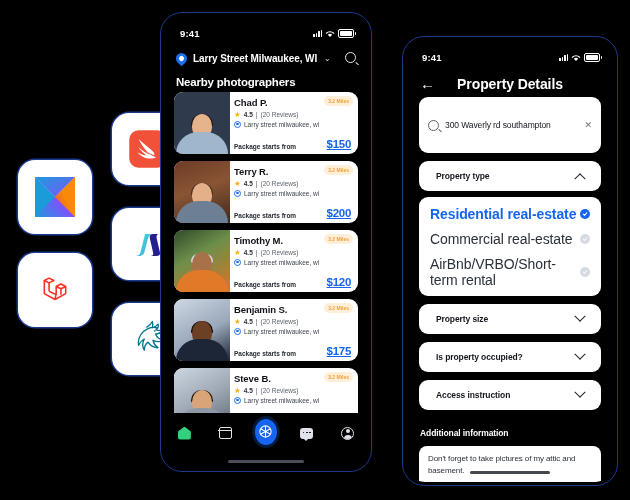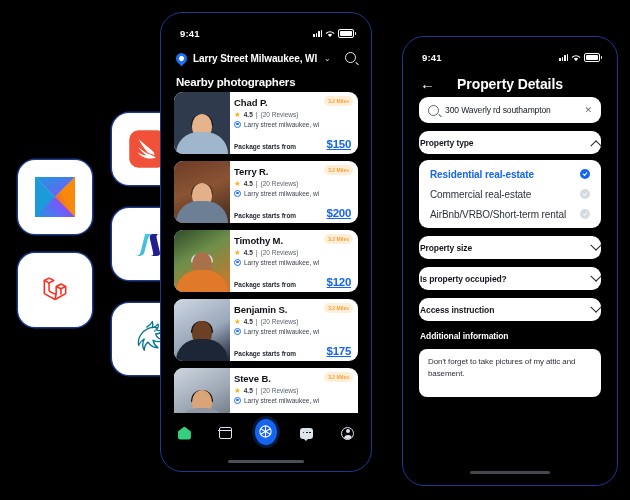--- a/index.html
+++ b/index.html
@@ -102,40 +102,40 @@
   .ti-prof::after{content:"";position:absolute;left:1.5px;bottom:-2px;width:8px;height:6px;border-radius:4px 4px 0 0;background:#dfe4ec;}
   .homebar{position:absolute;left:50%;transform:translateX(-50%);bottom:5px;width:76px;height:3px;border-radius:2px;background:#4a4f57;}
 
   
   #phoneRight{left:402px;top:36px;width:216px;height:450px;}
   .nav-row{display:flex;align-items:center;padding:8px 14px 6px 14px;position:relative;}
   .back-arrow{color:#fff;font-size:15px;line-height:1;}
   .nav-title{position:absolute;left:0;right:0;text-align:center;color:#fff;font-size:14px;font-weight:bold;letter-spacing:-.1px;pointer-events:none;}
 
   .rsec{padding:0 13px;display:flex;flex-direction:column;gap:8px;}
-  .searchbox{background:#fff;border-radius:9px;height:26px;display:flex;align-items:center;padding:0 9px;gap:6px;}
+  .searchbox{background:#fff;border-radius:9px;height:26px;display:flex;align-items:center;padding:15px 9px;gap:6px;}
   .sg2{width:9px;height:9px;border:1.4px solid #5a6372;border-radius:50%;position:relative;flex:0 0 auto;}
   .sg2::after{content:"";position:absolute;right:-3.5px;bottom:-1.5px;width:4px;height:1.4px;background:#5a6372;transform:rotate(42deg);border-radius:1px;}
   .sval{flex:1;font-size:8.5px;color:#13171d;letter-spacing:-.1px;}
   .xbtn{color:#6b7280;font-size:9px;line-height:1;}
 
-  .acc{background:#fff;border-radius:9px;height:23px;display:flex;align-items:center;justify-content:space-between;padding:0 1px;}
+  .acc{background:#fff;border-radius:9px;height:30px;display:flex;align-items:center;justify-content:space-between;padding:0 17px;}
   .acc-label{font-size:8.5px;color:#13171d;font-weight:bold;letter-spacing:-.1px;}
   .chev{width:7px;height:7px;border-right:1.4px solid #1f242c;border-bottom:1.4px solid #1f242c;transform:rotate(45deg) translate(-2px,-2px);}
   .chev.up{transform:rotate(-135deg) translate(-2px,-2px);}
 
   .opts{background:#fff;border-radius:9px;padding:4px 0;margin-top:-2px;}
   .opt{display:flex;align-items:center;justify-content:space-between;padding:4.5px 11px;}
-  .opt-label{font-size:10px;color:#2b313a;letter-spacing:-.1px;}
+  .opt-label{font-size:14px;color:#2b313a;letter-spacing:-.1px;}
   .opt.sel .opt-label{color:#1565f0;font-weight:bold;}
   .radio{width:10px;height:10px;border-radius:50%;background:#d6dae1;display:flex;align-items:center;justify-content:center;flex:0 0 auto;}
   .radio.on{background:#1565f0;}
   .radio svg{width:6px;height:6px;}
 
-  .addl-title{color:#fff;font-size:8.5px;font-weight:bold;padding:2px 1px 0 1px;letter-spacing:-.1px;}
+  .addl-title{color:#fff;font-size:8.5px;font-weight:bold;padding:2px 1px 0 1px;letter-spacing:-.1px;margin-top:8px;}
   .ta{background:#fff;border-radius:8px;padding:7px 9px;min-height:34px;}
   .ta-text{font-size:8px;color:#2b313a;line-height:1.55;letter-spacing:-.1px;}
   .cta{background:#1565f0;border-radius:9px;height:28px;display:flex;align-items:center;justify-content:center;margin-top:8px;}
   .cta span{color:#fff;font-size:10px;font-weight:bold;letter-spacing:-.1px;}
   .homebar2{position:absolute;left:50%;transform:translateX(-50%);bottom:8px;width:80px;height:3px;border-radius:2px;background:#45494f;}
 
   
   .tile{
     position:absolute;background:#fff;border-radius:17px;
     display:flex;align-items:center;justify-content:center;

